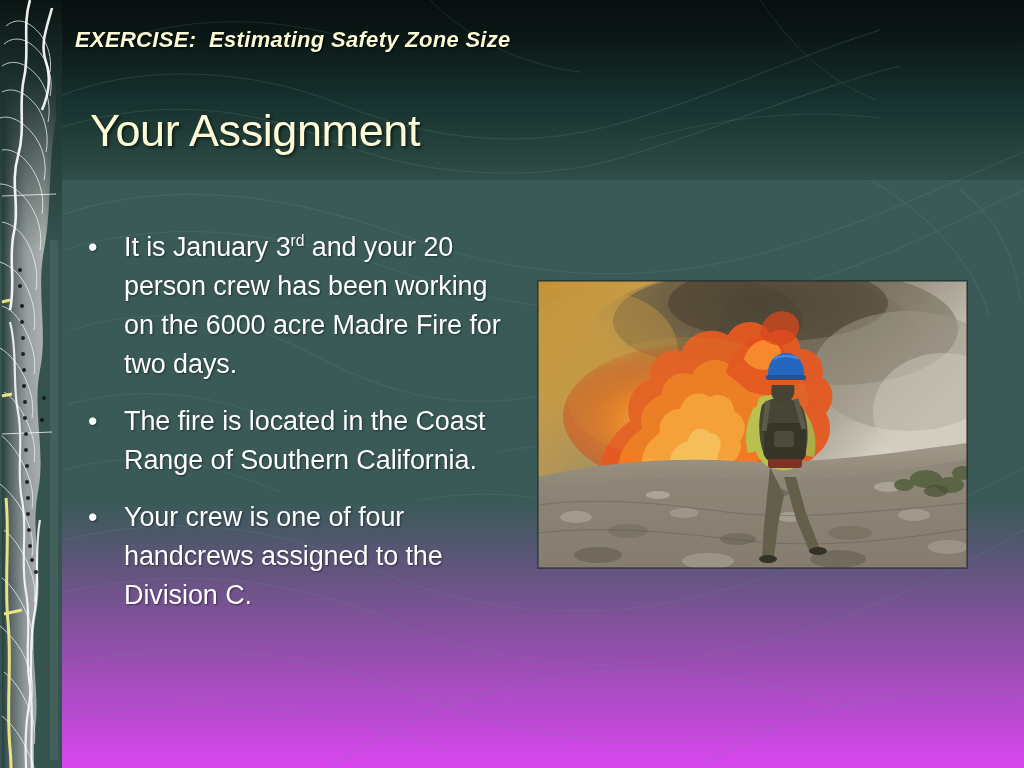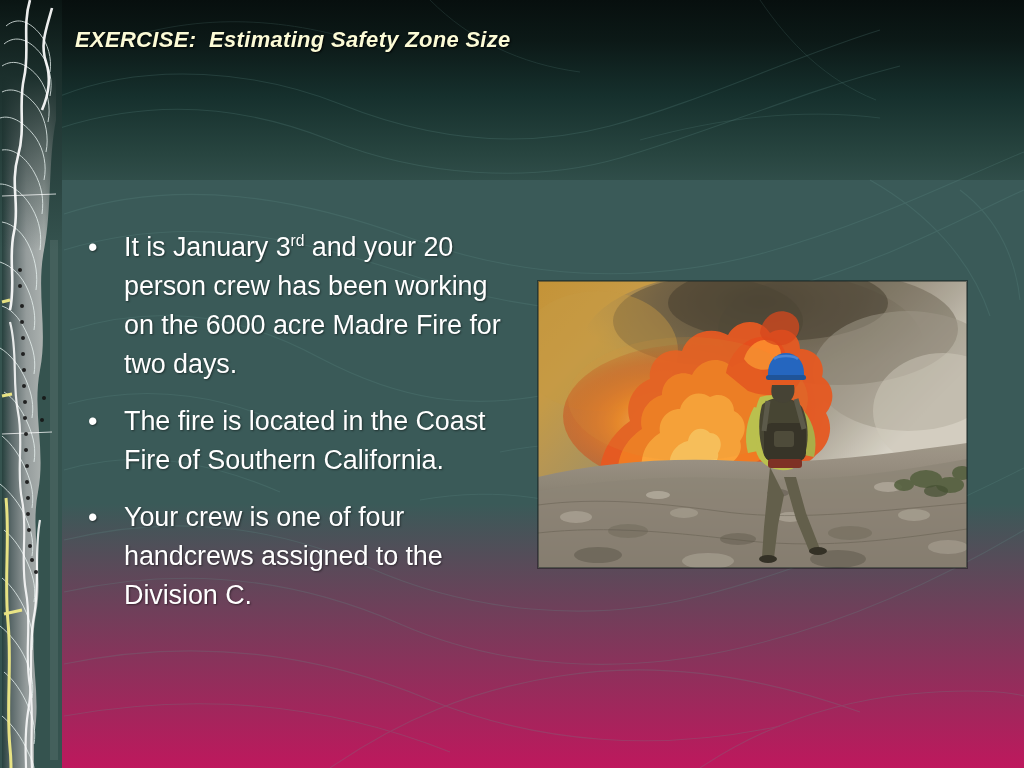--- a/index.html
+++ b/index.html
@@ -7,21 +7,21 @@
     width:1024px; height:768px;
     overflow:hidden;
     background:#000;
     font-family:"Liberation Sans", sans-serif;
   }
 
   
   #slide {
     position:relative;
     width:1024px; height:768px;
-    background:#be185d;
+    background:#d946ef;
     overflow:hidden;
   }
 
   
   #top-gradient {
     position:absolute; left:0; top:0;
     width:1024px; height:230px;
     background:linear-gradient(to bottom,
         #070f0e 0%,
         #0c1917 18%,
@@ -253,31 +253,32 @@
             <circle cx="20" cy="270" r="2"></circle>
         </g>
 
         <rect x="50" y="240" width="8" height="520" fill="#ffffff" opacity="0.08"></rect>
       </g>
     </svg>
   </div>
 
   <div id="header-title">EXERCISE:  Estimating Safety Zone Size</div>
 
+  <div id="slide-title">Your Assignment</div>
 
   <div id="bullets">
 
     <div class="bullet-row">
       <span class="bullet-marker">•</span>
       <span class="bullet-text"><span>It is January 3</span><sup>rd</sup><span> and your 20 person crew has been working on the 6000 acre Madre Fire for two days.</span></span>
     </div>
 
     <div class="bullet-row">
       <span class="bullet-marker">•</span>
-      <span class="bullet-text">The fire is located in the Coast Fire of Southern California.</span>
+      <span class="bullet-text">The fire is located in the Coast Range of Southern California.</span>
     </div>
 
     <div class="bullet-row">
       <span class="bullet-marker">•</span>
       <span class="bullet-text">Your crew is one of four handcrews assigned to the Division C.</span>
     </div>
 
   </div>
 
   <div id="photo">

